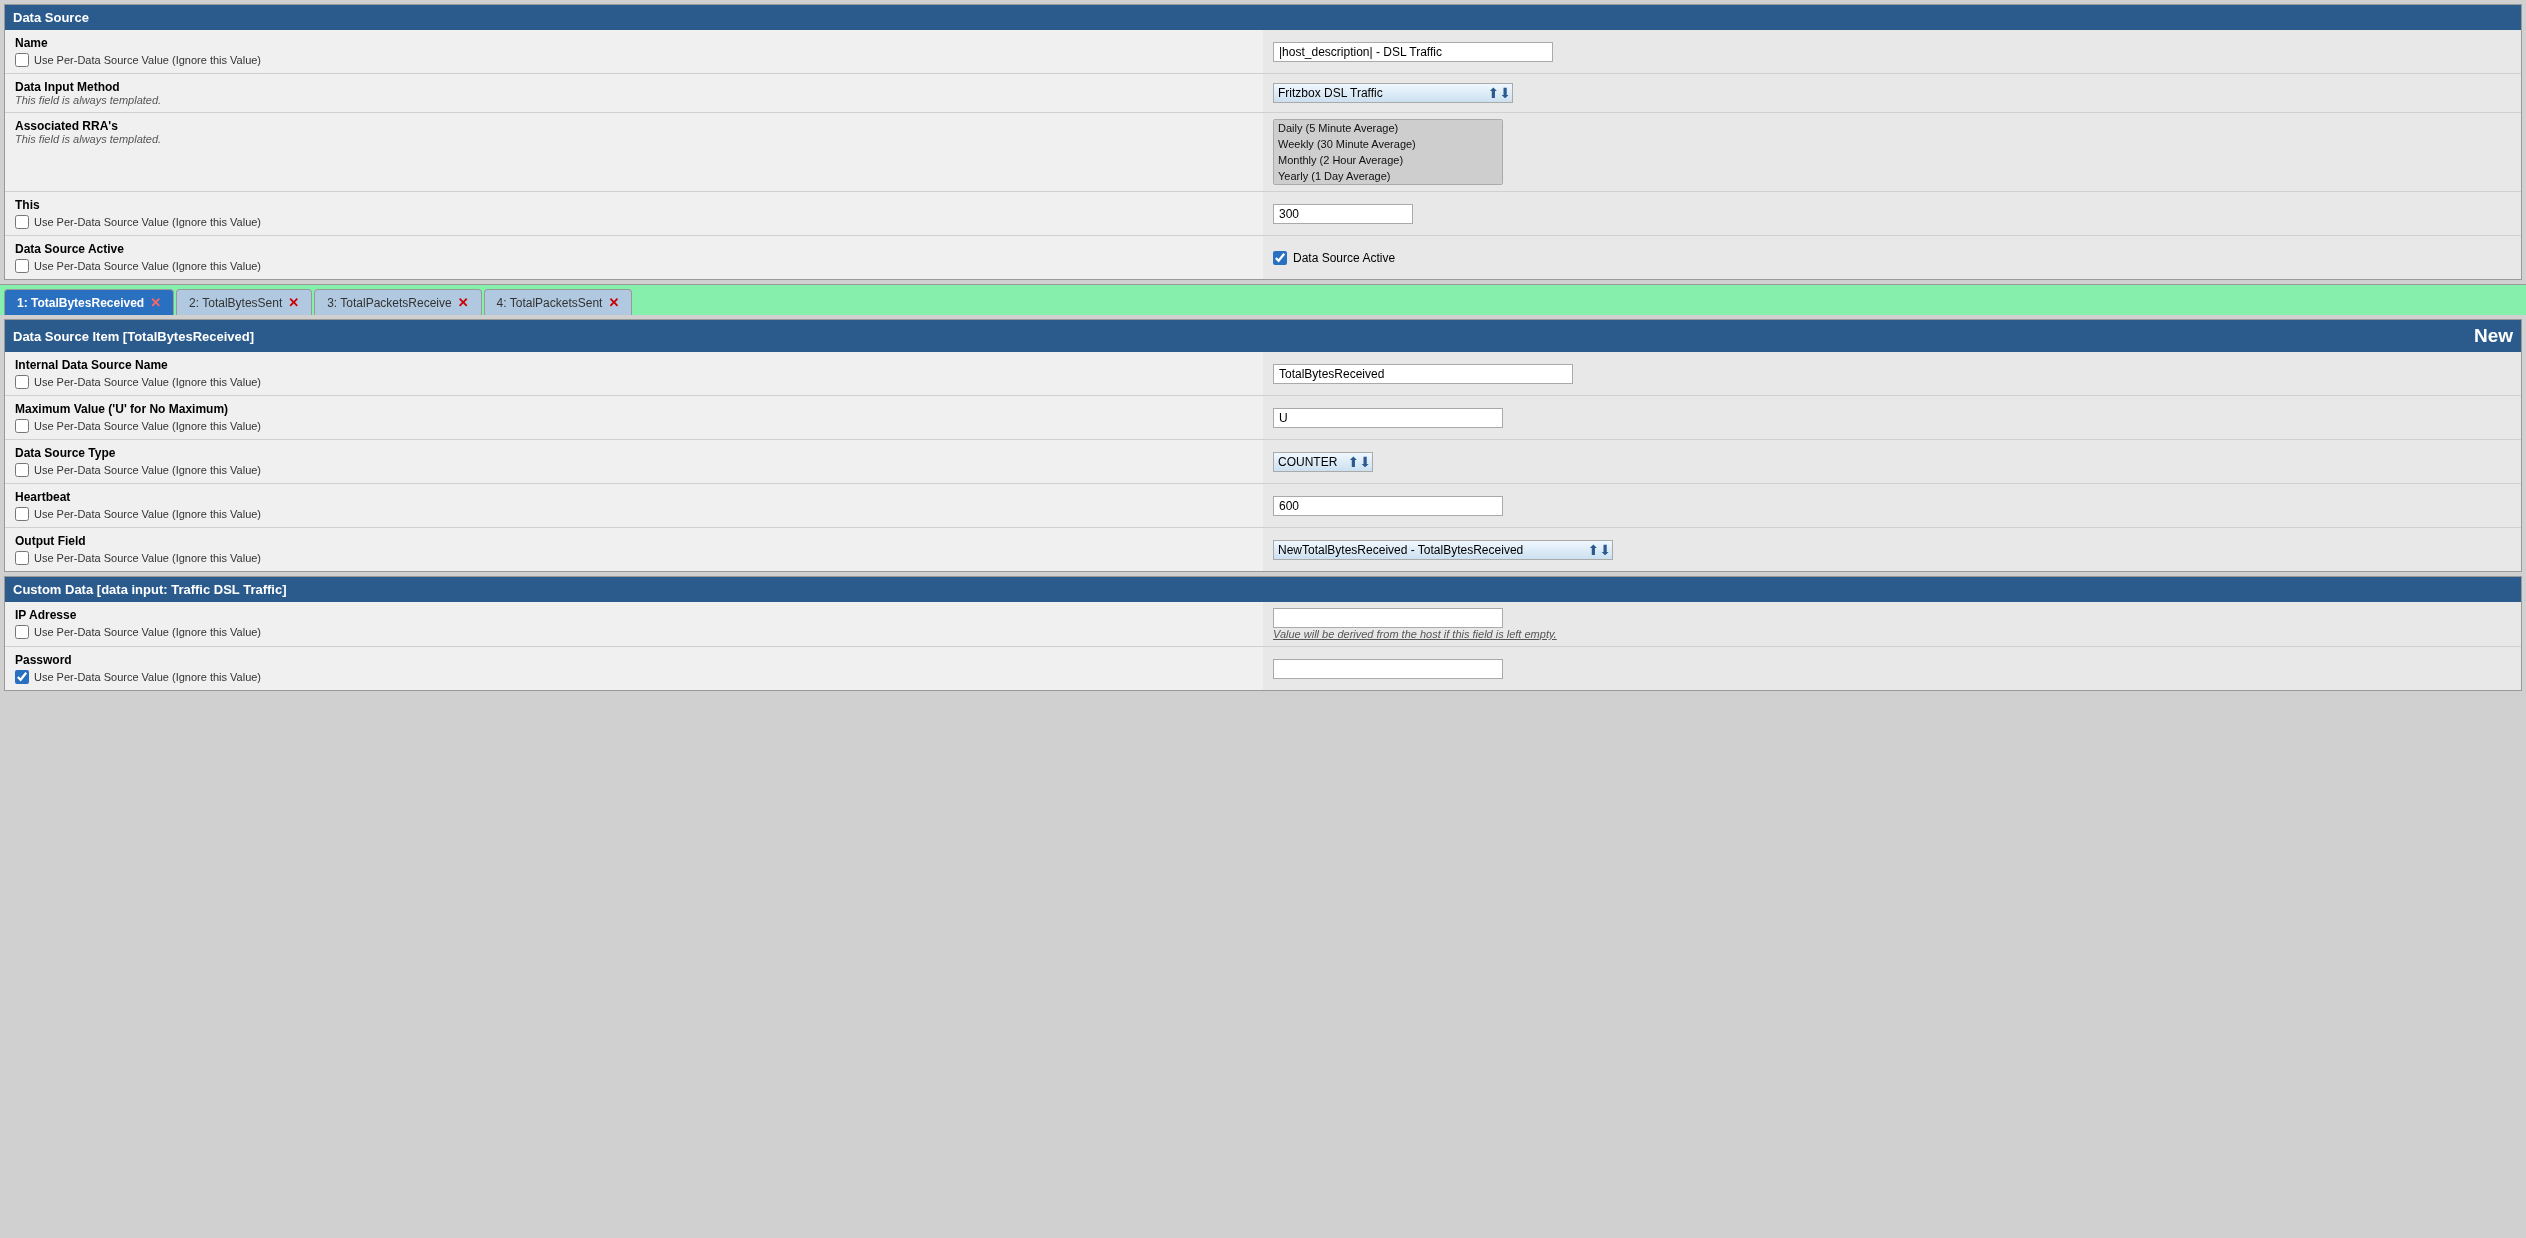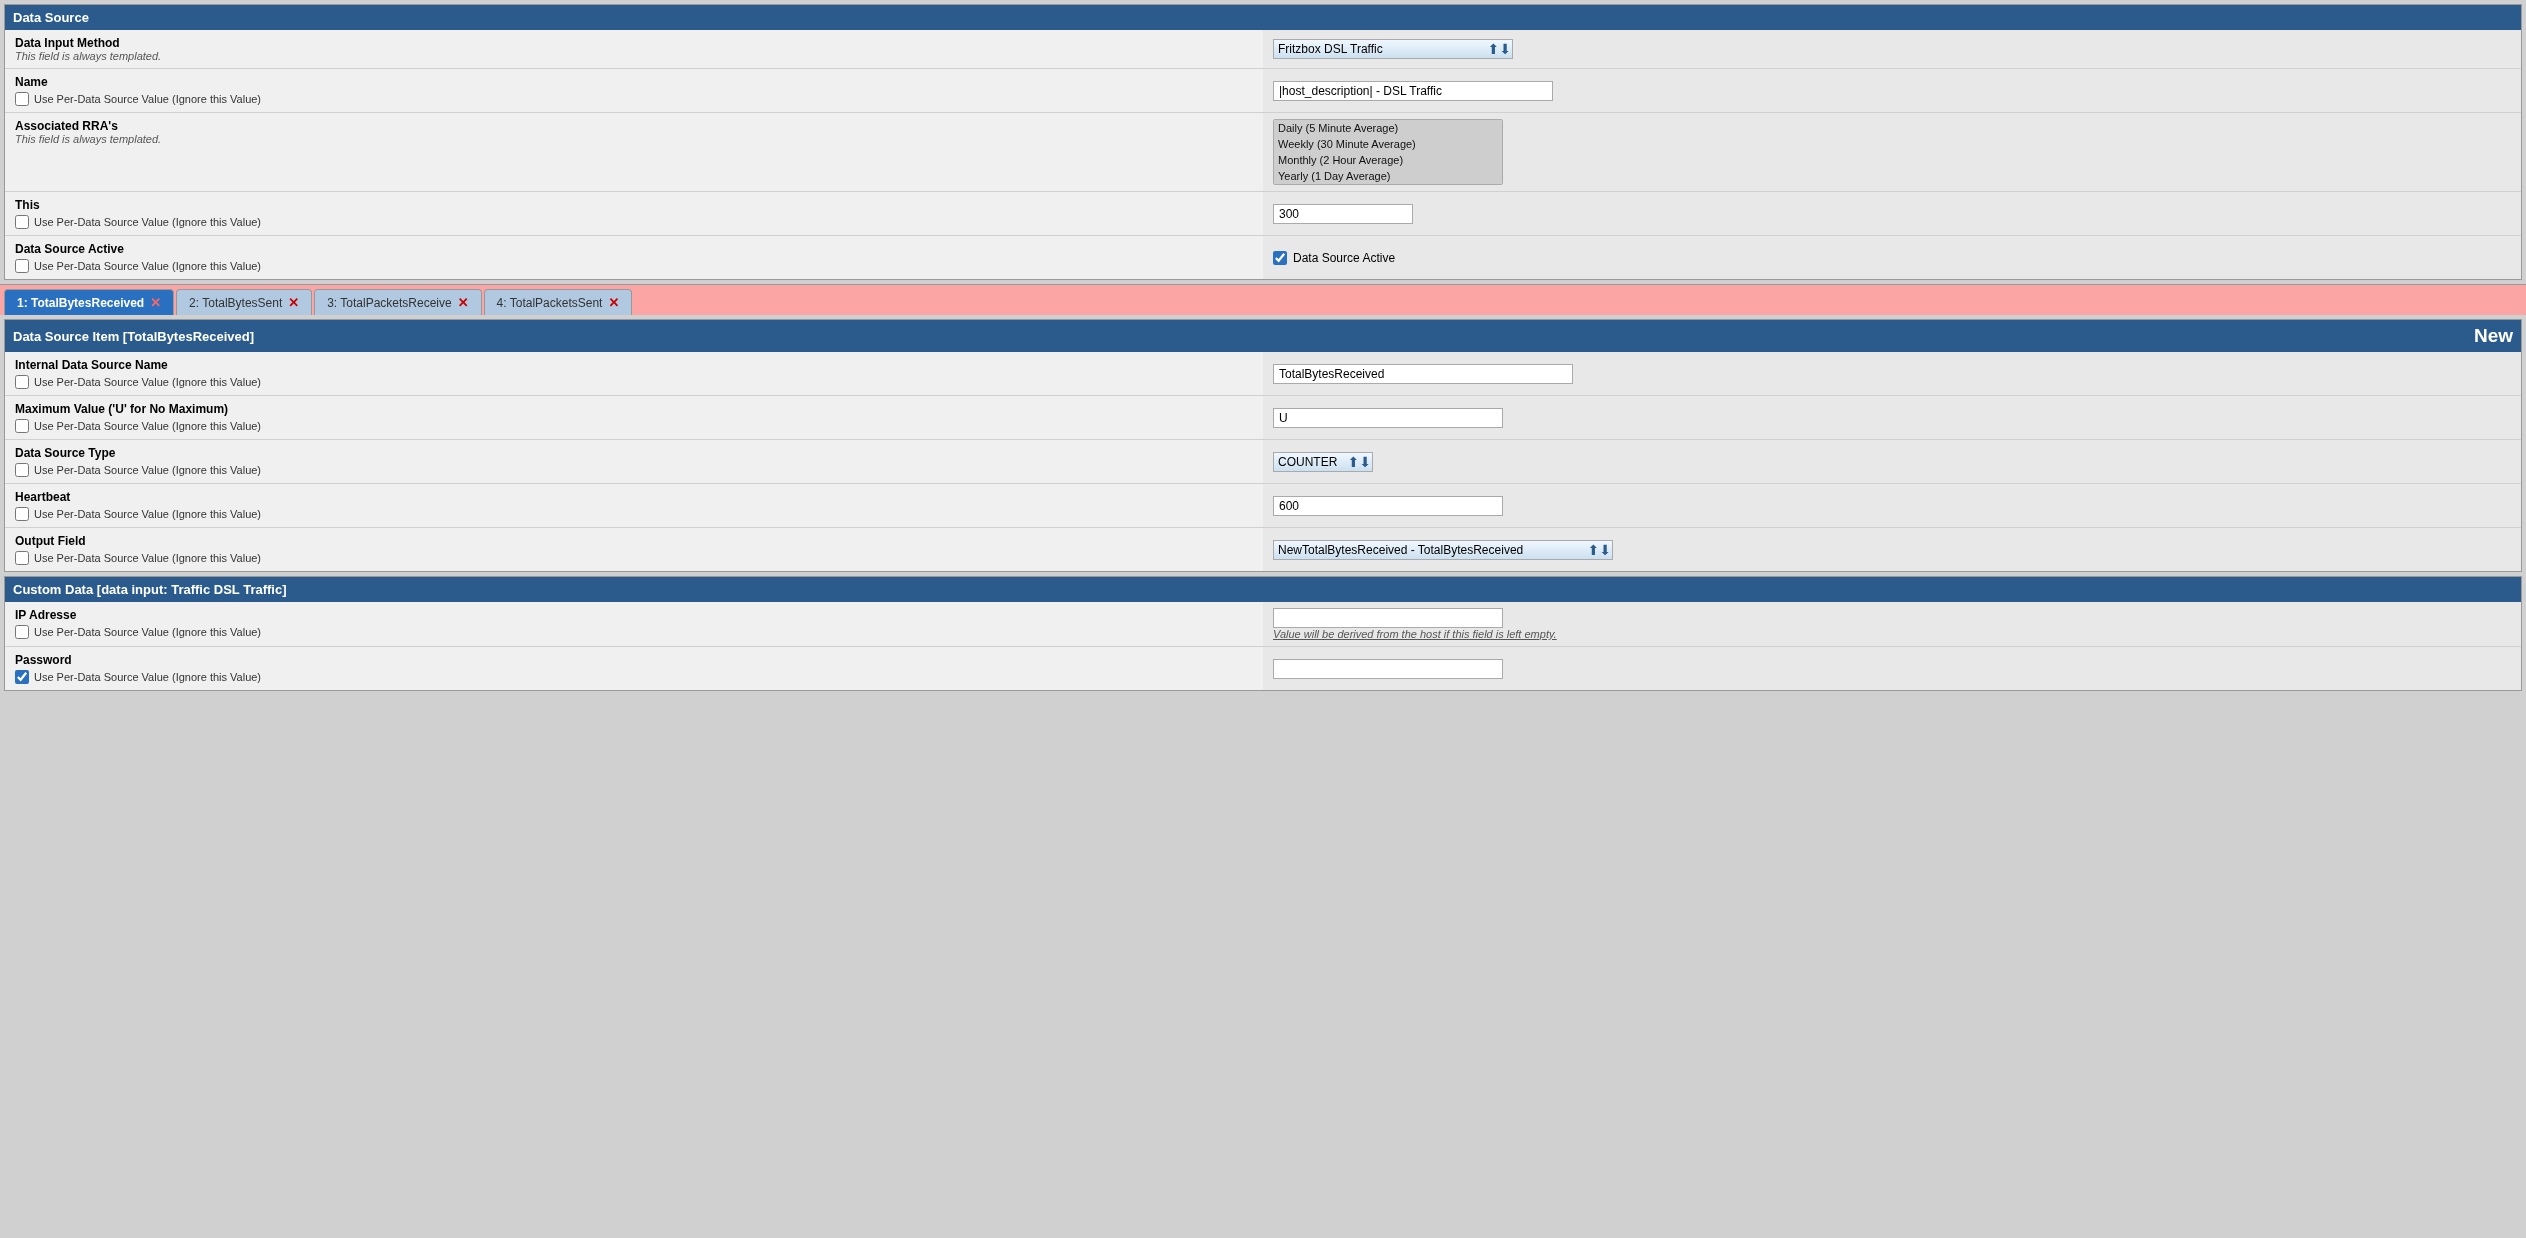--- a/index.html
+++ b/index.html
@@ -126,21 +126,21 @@
       font-size: 11px;
     }
 
     .rra-listbox option {
       padding: 2px 4px;
     }
 
     .tabs-container {
       display: flex;
       align-items: center;
-      background: #fca5a5;
+      background: #86efac;
       padding: 4px 4px 0 4px;
       border-top: 1px solid #999;
       border-bottom: none;
       gap: 2px;
     }
 
     .tab {
       padding: 5px 12px 5px 12px;
       border: 1px solid #999;
       border-bottom: none;
@@ -207,43 +207,43 @@
 
 <div class="main-container">
   <div class="section-header">
     <span>Data Source</span>
   </div>
   <table class="form-table">
 
     <tbody>
         <tr>
       <td class="label-cell">
+        <div class="field-label">Name</div>
+        <div class="checkbox-row">
+          <input type="checkbox" style="">
+          <span>Use Per-Data Source Value (Ignore this Value)</span>
+        </div>
+      </td>
+      <td class="value-cell">
+        <input type="text" class="name-input" value="|host_description| - DSL Traffic" style="">
+      </td>
+    </tr>
+
+    <tr>
+      <td class="label-cell">
         <div class="field-label">Data Input Method</div>
         <div class="field-sublabel">This field is always templated.</div>
       </td>
       <td class="value-cell">
         <div class="select-wrapper">
           <select class="dropdown data-input-select">
             <option>Fritzbox DSL Traffic</option>
           </select>
           <span class="select-arrow">⬆⬇</span>
         </div>
-      </td>
-    </tr>
-
-    <tr>
-      <td class="label-cell">
-        <div class="field-label">Name</div>
-        <div class="checkbox-row">
-          <input type="checkbox" style="">
-          <span>Use Per-Data Source Value (Ignore this Value)</span>
-        </div>
-      </td>
-      <td class="value-cell">
-        <input type="text" class="name-input" value="|host_description| - DSL Traffic" style="">
       </td>
     </tr>
 
     <tr>
       <td class="label-cell">
         <div class="field-label">Associated RRA's</div>
         <div class="field-sublabel">This field is always templated.</div>
       </td>
       <td class="value-cell">
         <select class="rra-listbox" multiple="" size="4">

